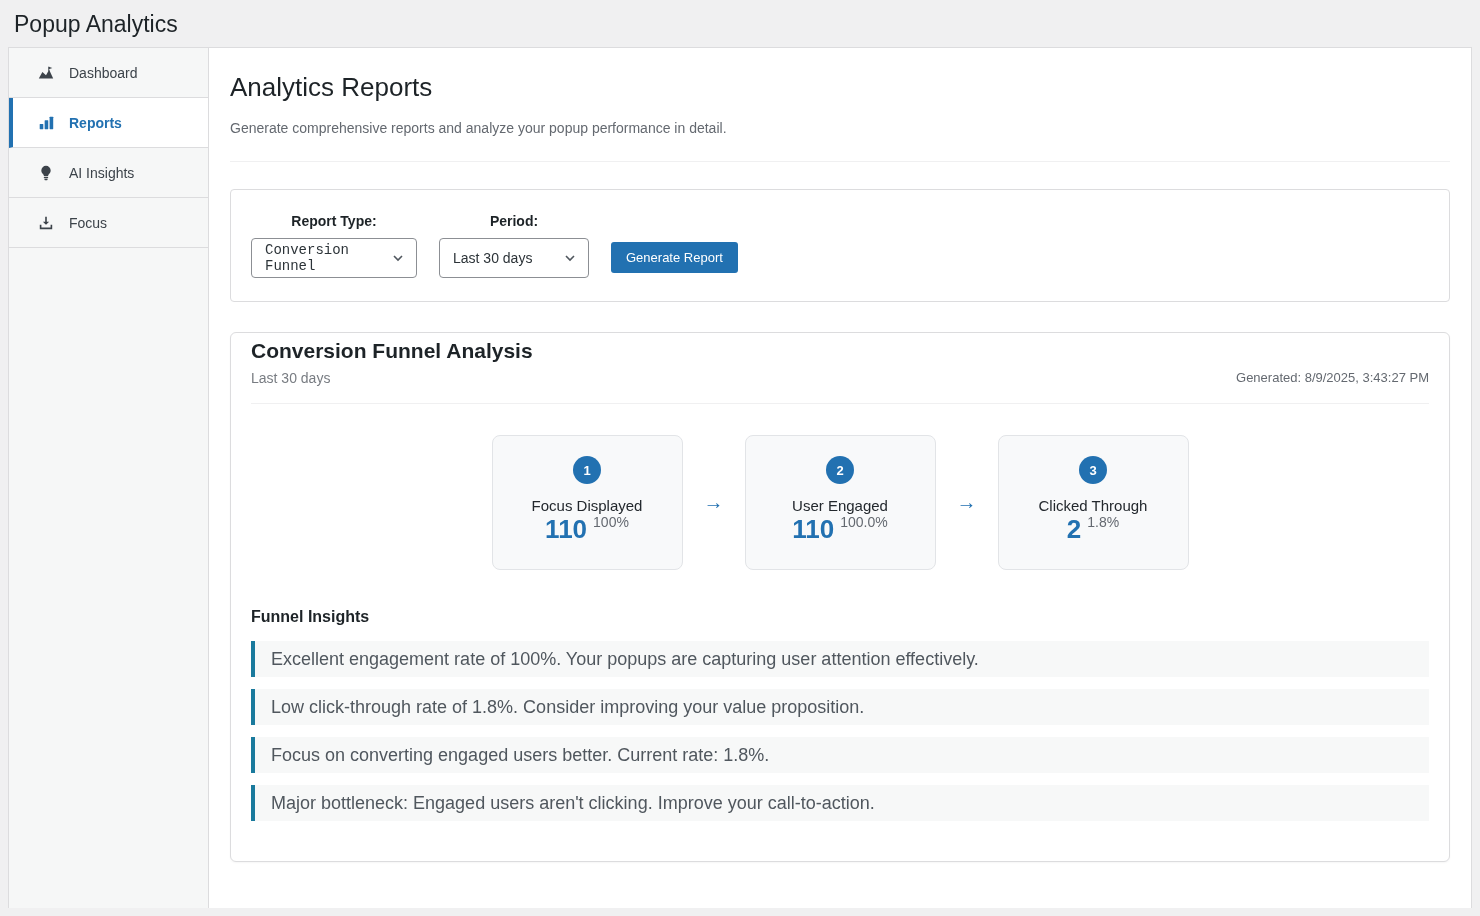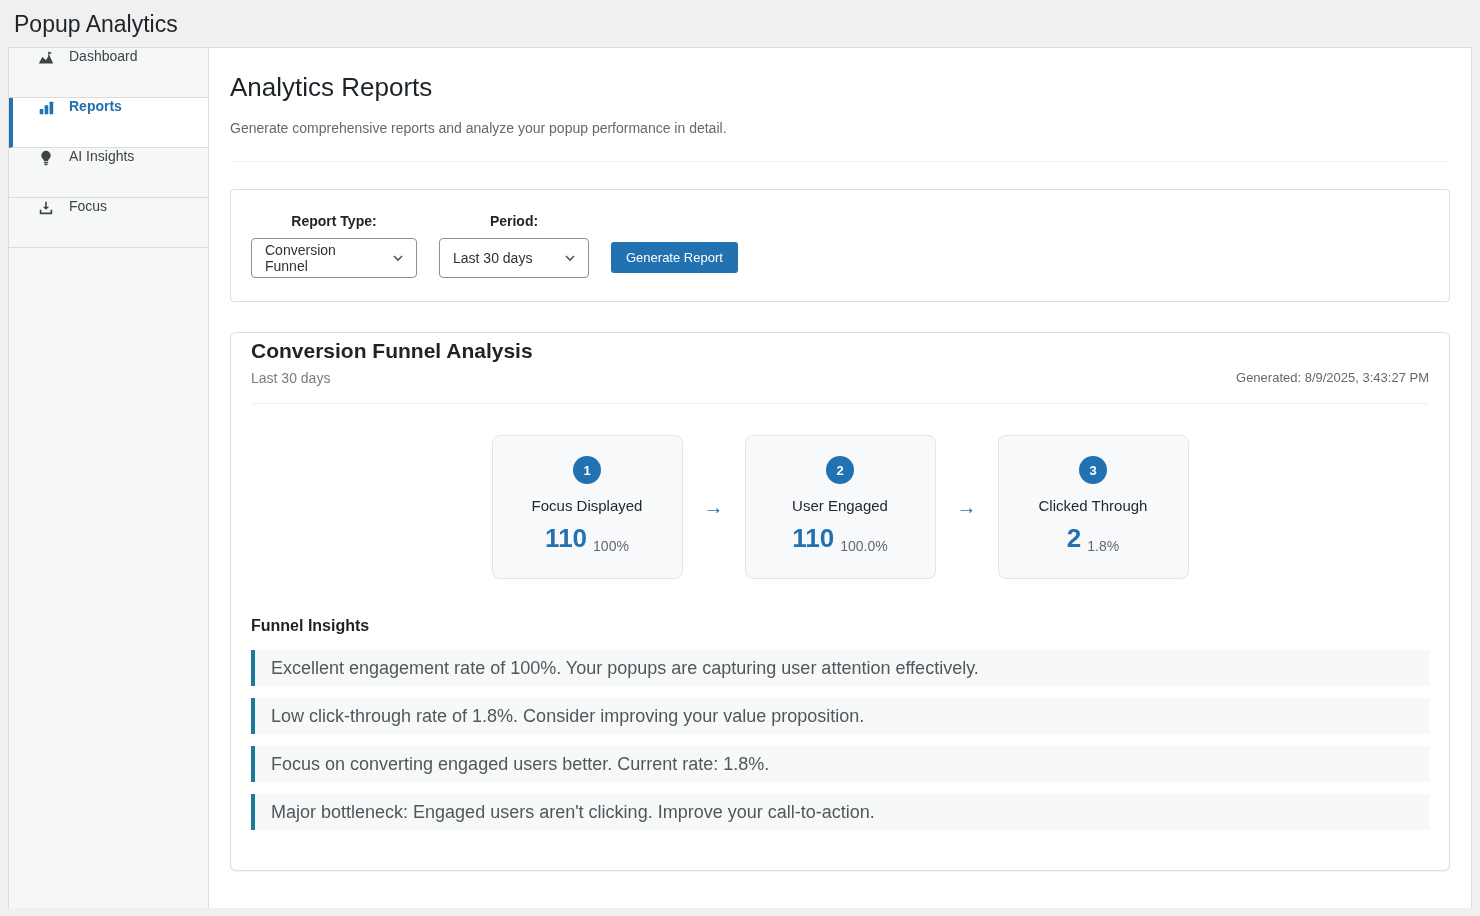--- a/index.html
+++ b/index.html
@@ -27,21 +27,21 @@
   
   .sidebar {
     width: 200px;
     flex-shrink: 0;
     background: #f6f7f7;
     border-right: 1px solid #dcdcde;
   }
   .nav-item {
     height: 50px;
     display: flex;
-    align-items: flex-start;
+    align-items: center;
     gap: 13px;
     padding-left: 27px;
     border-bottom: 1px solid #dcdcde;
     font-size: 14px;
     color: #3c434a;
     cursor: pointer;
   }
   .nav-item .icon { width: 20px; height: 20px; display: inline-flex; align-items: center; justify-content: center; color: #3c434a; }
   .nav-item.active {
     background: #fff;
@@ -80,21 +80,21 @@
     border-radius: 4px;
     display: flex;
     align-items: center;
     justify-content: space-between;
     padding: 0 12px 0 13px;
     font-size: 14px;
     color: #2c3338;
     cursor: pointer;
     gap: 14px;
   }
-  .select.w-report { width: 166px; }
+  .select.w-report { width: 166px; font-family: Liberation Mono, monospace; }
   .select.w-period { width: 150px; }
   .chevron { width: 12px; height: 12px; color: #50575e; flex-shrink: 0; }
   .btn-primary {
     background: var(--primary);
     color: #fff;
     border: none;
     border-radius: 3px;
     font-size: 13px;
     font-family: "Liberation Sans", sans-serif;
     padding: 8px 15px;
@@ -136,21 +136,21 @@
     width: 28px; height: 28px;
     margin: 0 auto;
     background: var(--primary);
     color: #fff;
     border-radius: 50%;
     font-size: 13px;
     font-weight: 700;
     display: flex; align-items: center; justify-content: center;
   }
   .step-label { margin-top: 13px; font-size: 15px; font-weight: 500; color: #23282d; }
-  .step-values { margin-top: 9px; display: flex; align-items: flex-end; justify-content: center; gap: 6px; }
+  .step-values { display: flex; align-items: flex-start; justify-content: center; gap: 6px; }
   .step-value { font-size: 26px; font-weight: 700; color: var(--primary); }
   .step-rate { font-size: 14px; color: #646970; }
   .funnel-arrow { width: 62px; text-align: center; color: var(--primary); font-size: 20px; }
 
   
   .insights-title { margin: 38px 0 15px; font-size: 16px; font-weight: 700; color: #1d2327; }
   .insight {
     background: #f7f8f8;
     border-left: 4px solid var(--insight-border);
     padding: 9px 16px;

